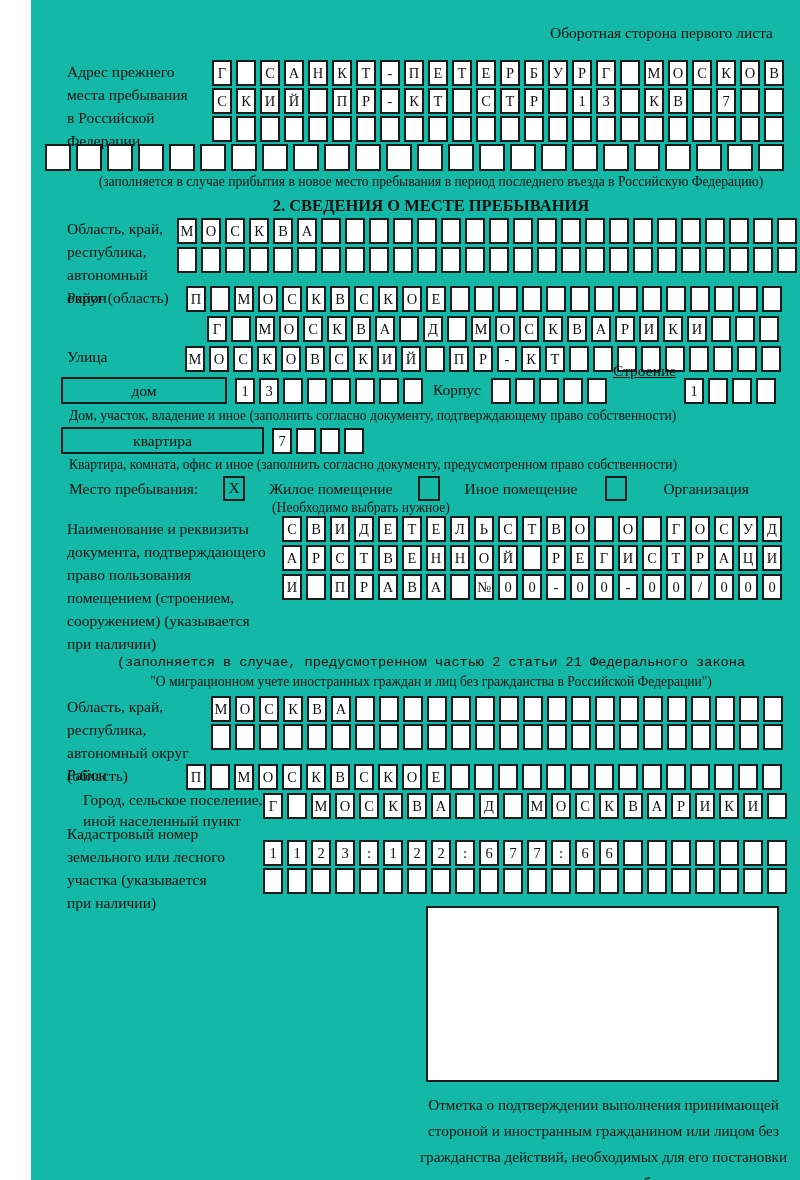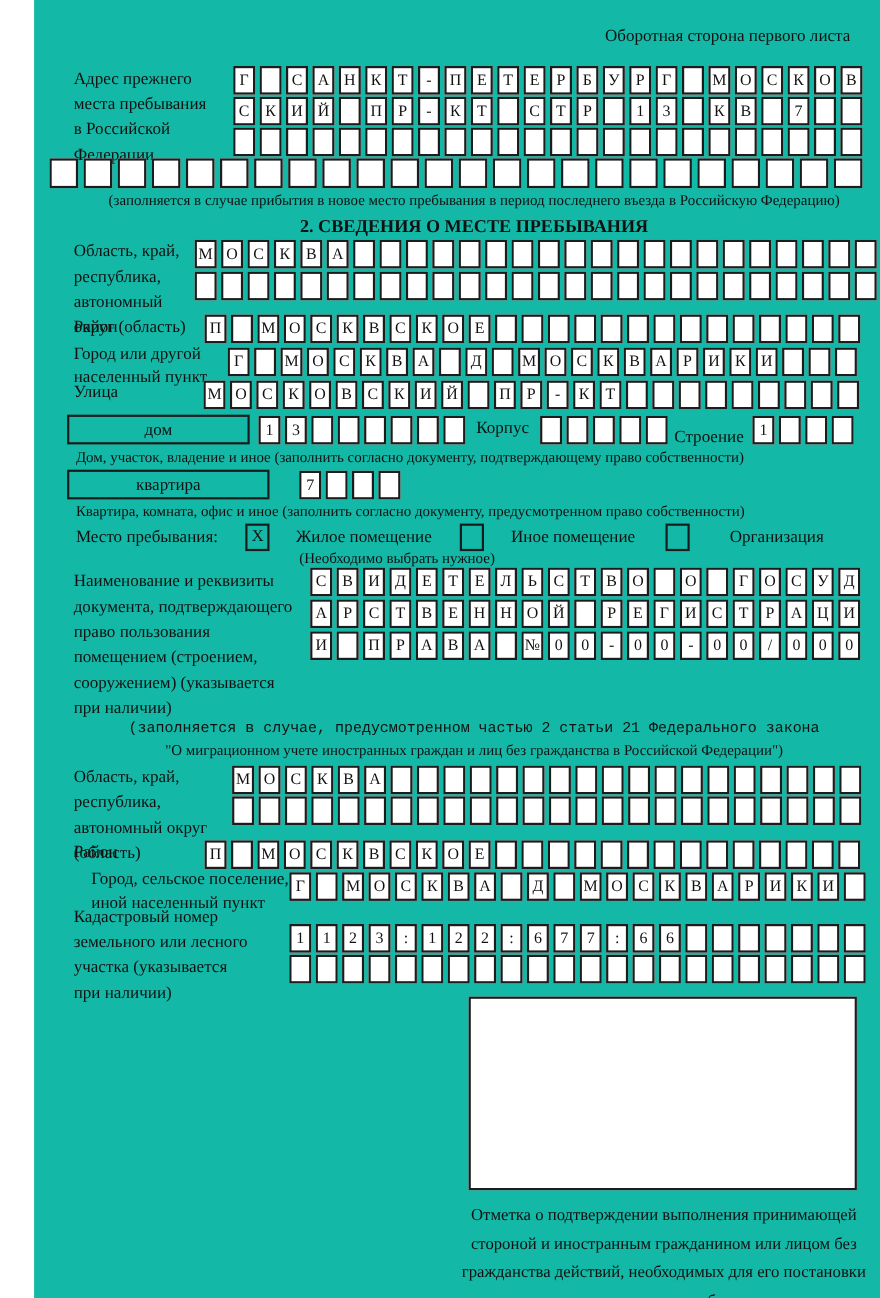--- a/index.html
+++ b/index.html
@@ -232,24 +232,20 @@
       <span class="cell"></span>
       <span class="cell"></span>
       <span class="cell"></span>
       <span class="cell"></span>
       <span class="cell"></span>
       <span class="cell"></span>
       <span class="cell"></span>
       <span class="cell"></span>
     </div>
 
-  <div class="abs lbl" style="left:36px;top:311px;line-height:21px;">
-      <div class="line">Город или другой</div>
-      <div class="line">населенный пункт</div>
-    </div>
   <div class="abs cells" style="left:176px;top:316px;">
       <span class="cell">Г</span>
       <span class="cell"></span>
       <span class="cell">М</span>
       <span class="cell">О</span>
       <span class="cell">С</span>
       <span class="cell">К</span>
       <span class="cell">В</span>
       <span class="cell">А</span>
       <span class="cell"></span>
@@ -311,30 +307,30 @@
       <span class="cell"></span>
     </div>
   <div class="abs inline-lbl" style="left:402px;top:381px;">Корпус</div>
   <div class="abs cells" style="left:460px;top:378px;">
       <span class="cell"></span>
       <span class="cell"></span>
       <span class="cell"></span>
       <span class="cell"></span>
       <span class="cell"></span>
     </div>
-  <div class="abs inline-lbl" style="left:582px;top:389px;">Строение</div>
+  <div class="abs inline-lbl" style="left:582px;top:362px;text-decoration:underline;">Строение</div>
   <div class="abs cells" style="left:653px;top:378px;">
       <span class="cell">1</span>
       <span class="cell"></span>
       <span class="cell"></span>
       <span class="cell"></span>
     </div>
   <div class="abs caption" style="left:38px;top:408px;">Дом, участок, владение и иное (заполнить согласно документу, подтверждающему право собственности)</div>
 
-  <div class="abs widebox" style="left:30px;top:427px;width:184px;">квартира</div>
+  <div class="abs widebox" style="left:30px;top:427px;width:203px;">квартира</div>
   <div class="abs cells" style="left:241px;top:428px;">
       <span class="cell">7</span>
       <span class="cell"></span>
       <span class="cell"></span>
       <span class="cell"></span>
     </div>
   <div class="abs caption" style="left:38px;top:457px;">Квартира, комната, офис и иное (заполнить согласно документу, предусмотренном право собственности)</div>
 
   <div class="abs row-flex" style="left:38px;top:476px;gap:11px;">
     <span class="inline-lbl">Место пребывания:</span>

